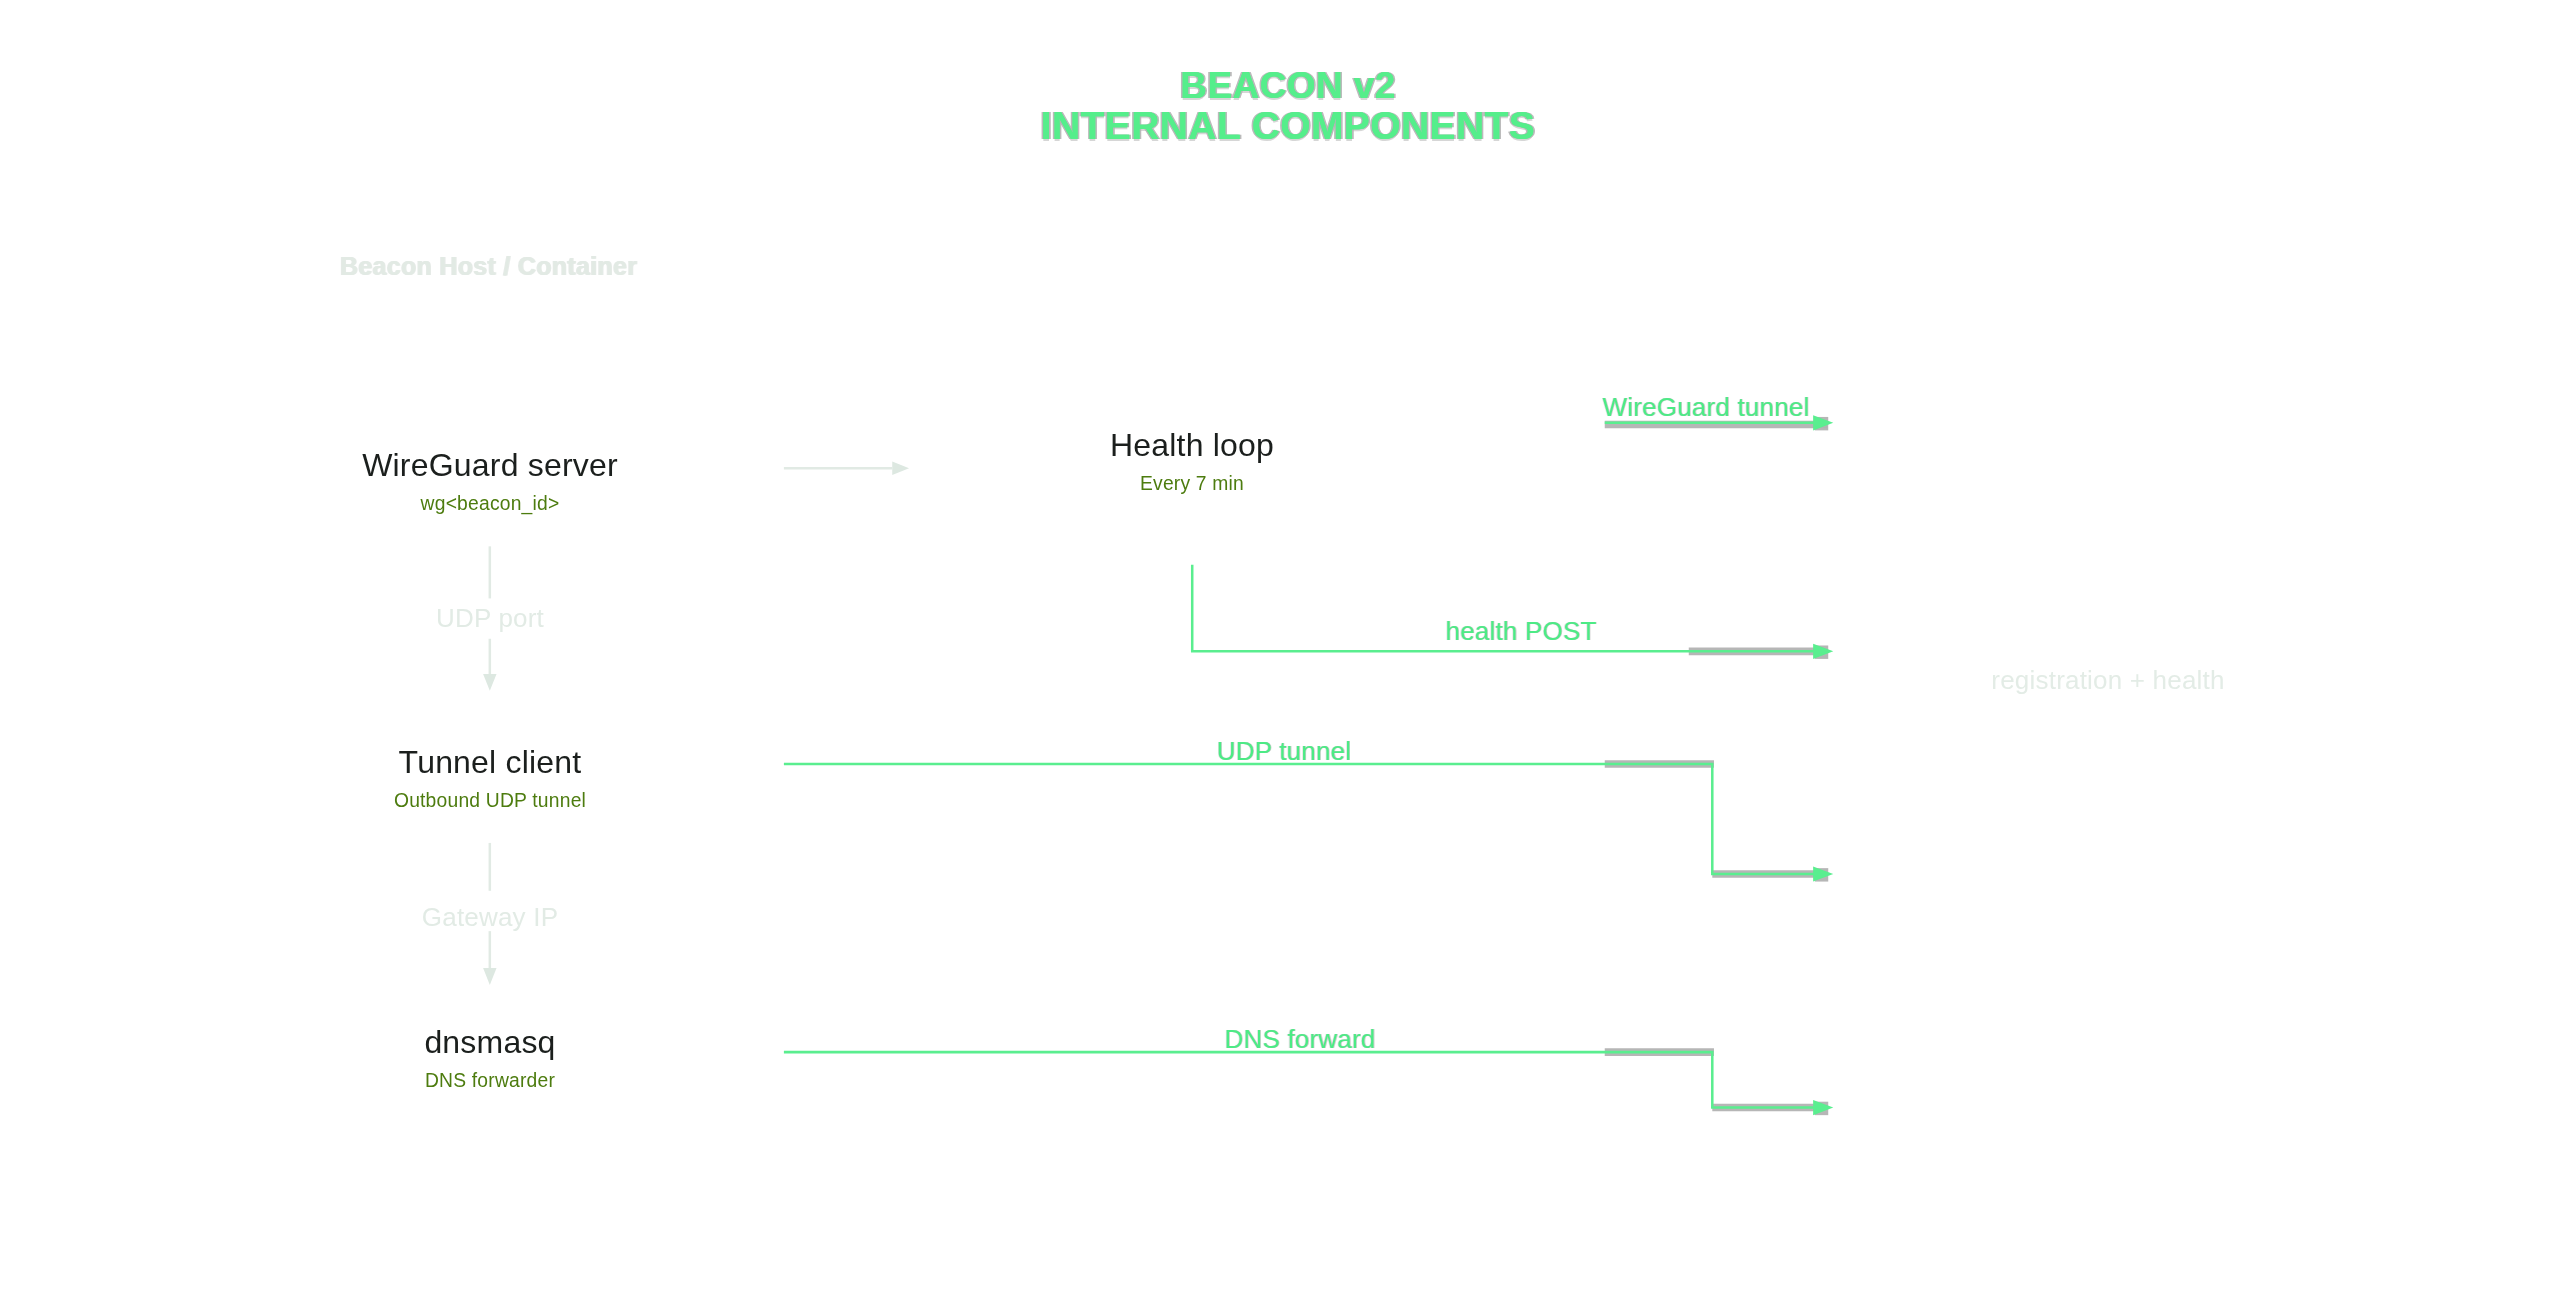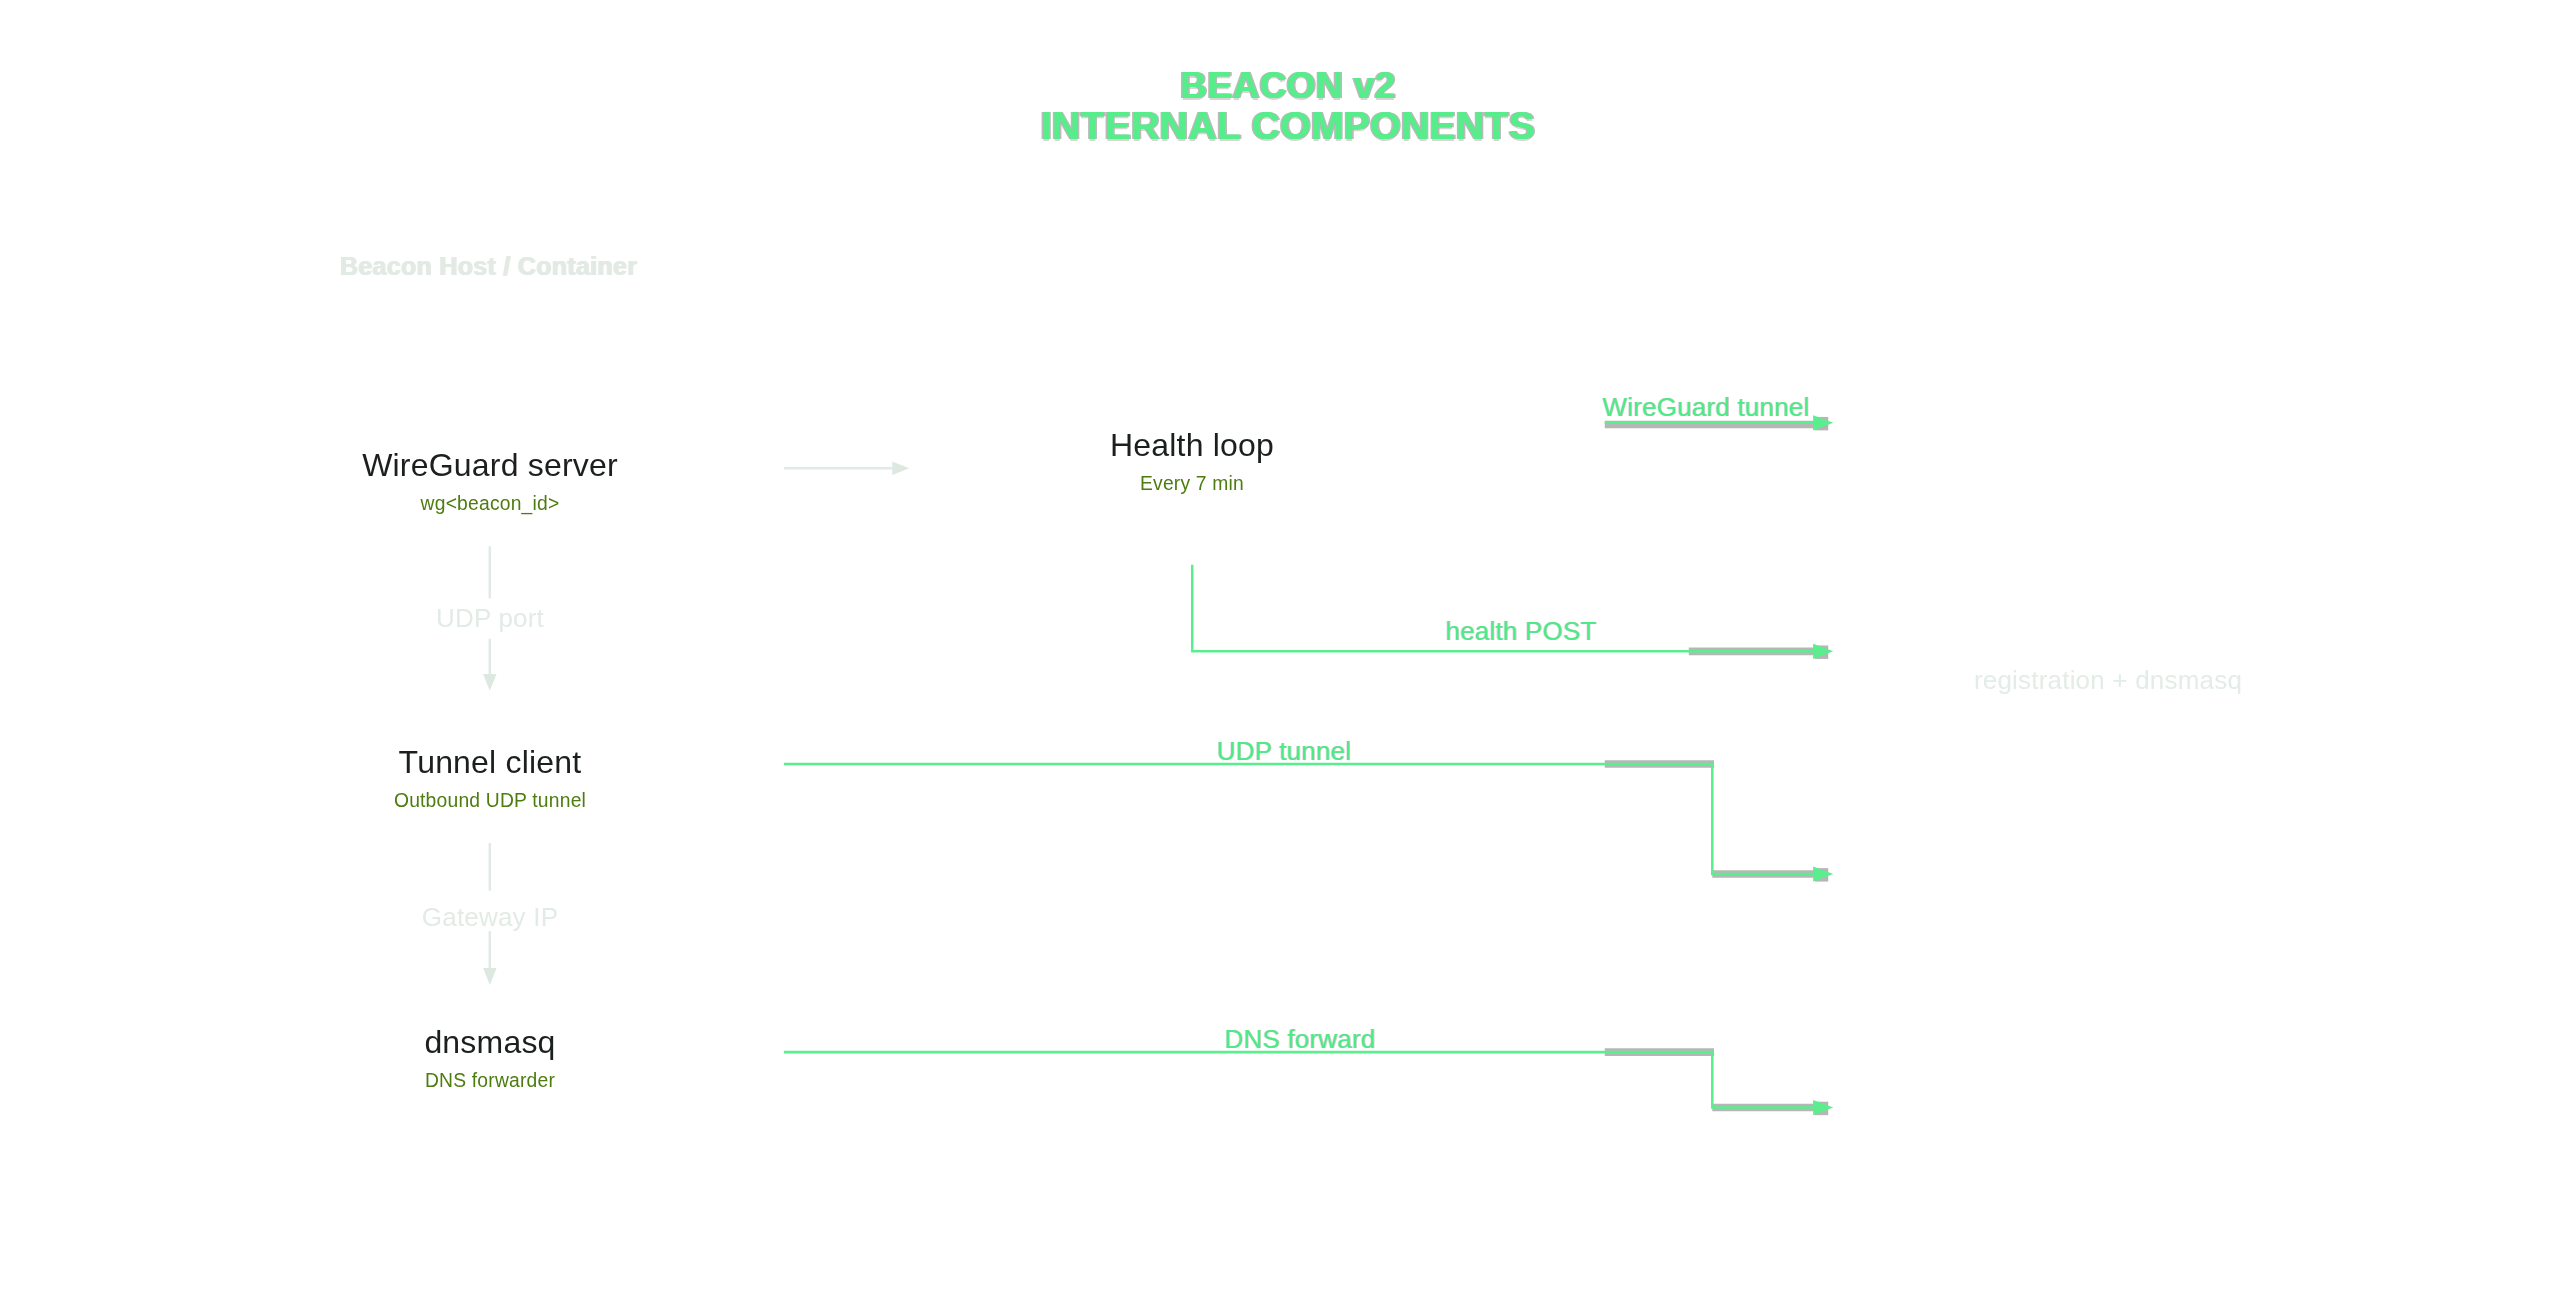--- a/index.html
+++ b/index.html
@@ -232,16 +232,16 @@
   <div class="edge-label faint" style="left:490px; top:902px;">Gateway IP</div>
 
   <div class="edge-label green" style="left:1517px; top:616px;padding-left:8px;">health POST</div>
 
   <div class="edge-label green" style="left:1284px; top:736px;">UDP tunnel</div>
 
   <div class="edge-label green" style="left:1300px; top:1024px;">DNS forward</div>
 
   <div class="edge-label green" style="left:1706px; top:392px;">WireGuard tunnel</div>
 
-  <div class="edge-label faint-strong" style="left:2108px; top:665px;">registration + dnsmasq</div>
+  <div class="edge-label faint-strong" style="left:2108px; top:665px;">registration + health</div>
 
 </div>
 
 
 </body></html>

